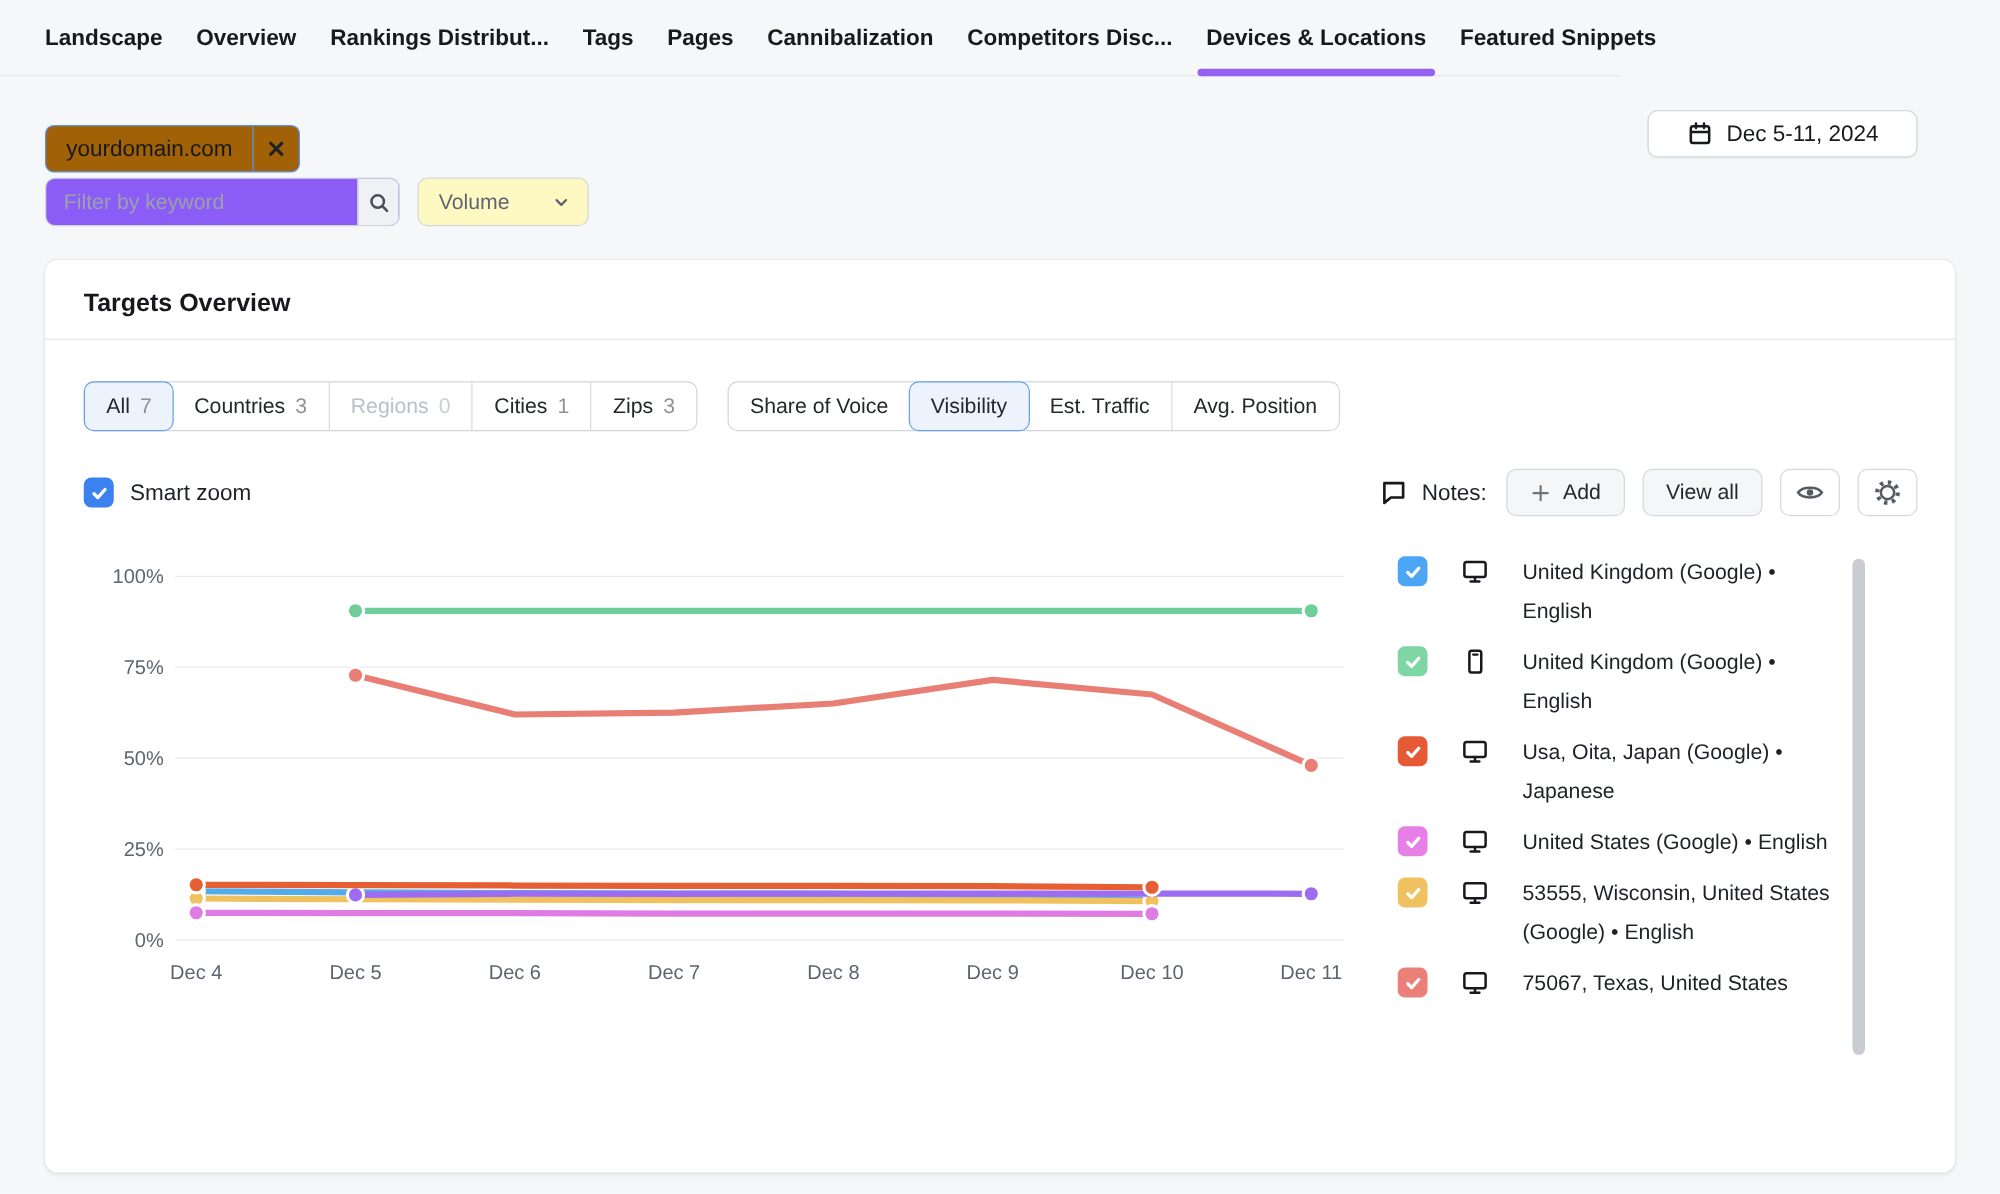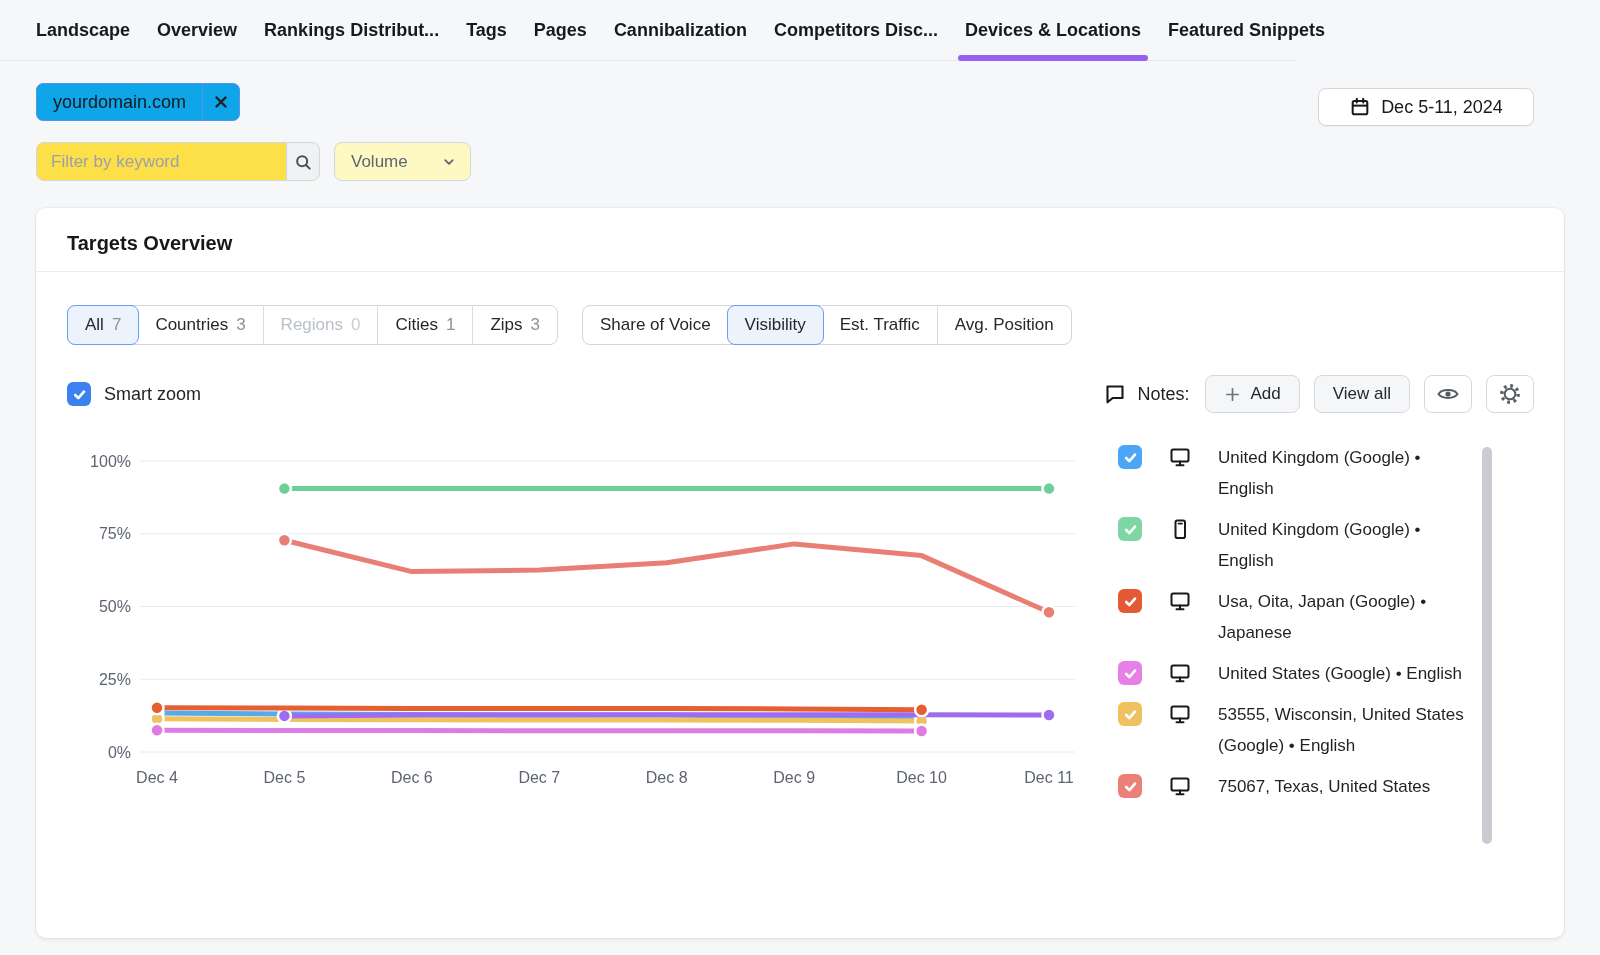--- a/index.html
+++ b/index.html
@@ -20,36 +20,36 @@
     position:relative; display:flex; align-items:center;
     font-size:18px; font-weight:600; color:#17191c; cursor:pointer;
     white-space:nowrap;
   }
   .nav-underline {
     position:absolute; left:-7px; right:-7px; bottom:-1px; height:6px;
     border-radius:3px; background:#9561f2;
   }
   
   .chip {
-    position:absolute; left:36px; top:83px; height:38px;
+    position:absolute; left:36px; top:100px; height:38px;
     display:flex; align-items:stretch;
-    background:#0ea5e9; border:1px solid #5a92e8; border-radius:7px;
+    background:#a16207; border:1px solid #5a92e8; border-radius:7px;
   }
   .chip-label { display:flex; align-items:center; padding:0 16px; font-size:18px; color:#17191c; }
   .chip-close { width:37px; display:flex; align-items:center; justify-content:center; border-left:1px solid #5a92e8; cursor:pointer; }
   .datebtn {
     position:absolute; right:66px; top:88px; width:216px; height:38px;
     background:#fff; border:1px solid #d3d7dc; border-radius:8px;
     display:flex; align-items:center; justify-content:center; gap:10px;
     font-size:18px; font-weight:500; color:#17191c; cursor:pointer;
     box-shadow:0 1px 1px rgba(20,24,31,.04);
   }
   .search {
     position:absolute; left:36px; top:142px; width:284px; height:39px;
-    background:#fde047; border:1px solid #d3d7dc; border-radius:8px;
+    background:#8b5cf6; border:1px solid #d3d7dc; border-radius:8px;
     display:flex; overflow:hidden;
   }
   .search input {
     flex:1; border:none; outline:none; background:transparent;
     padding:0 14px; font-size:17px; font-family:inherit; color:#1e2126;
   }
   .search input::placeholder { color:#9aa1ab; }
   .search-btn { width:42px; border-left:1px solid #d3d7dc; background:#eff1f4; display:flex; align-items:center; justify-content:center; cursor:pointer; }
   .volume {
     position:absolute; left:334px; top:142px; width:137px; height:39px;

